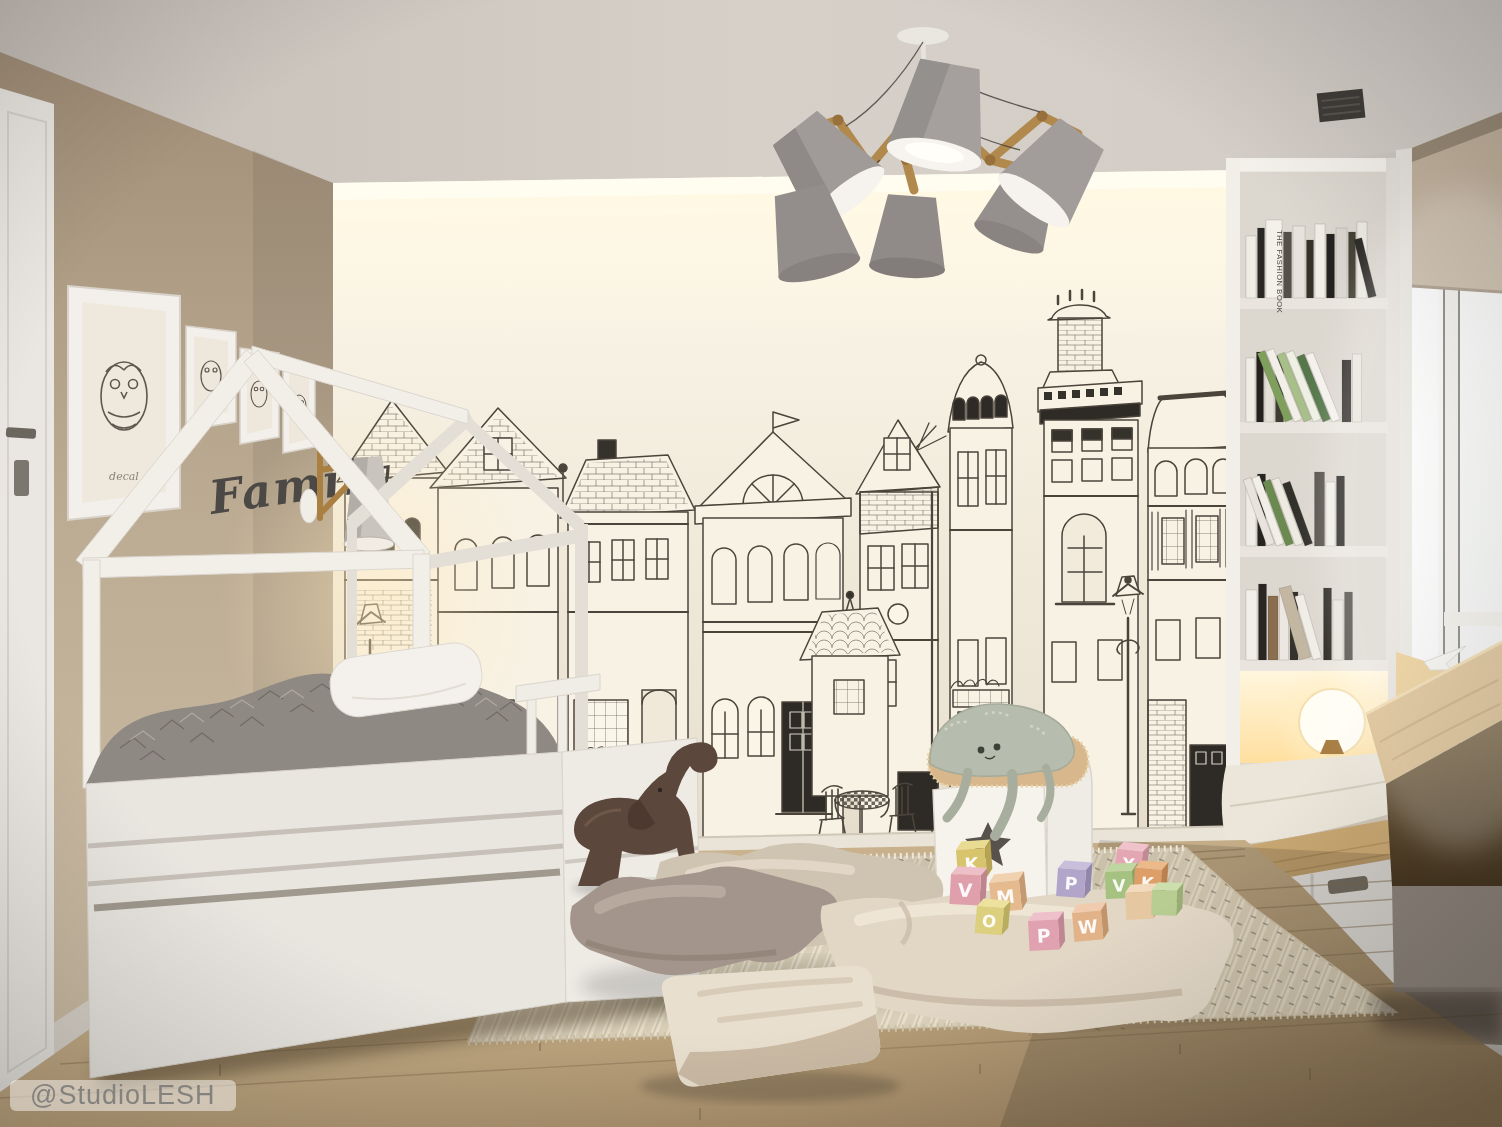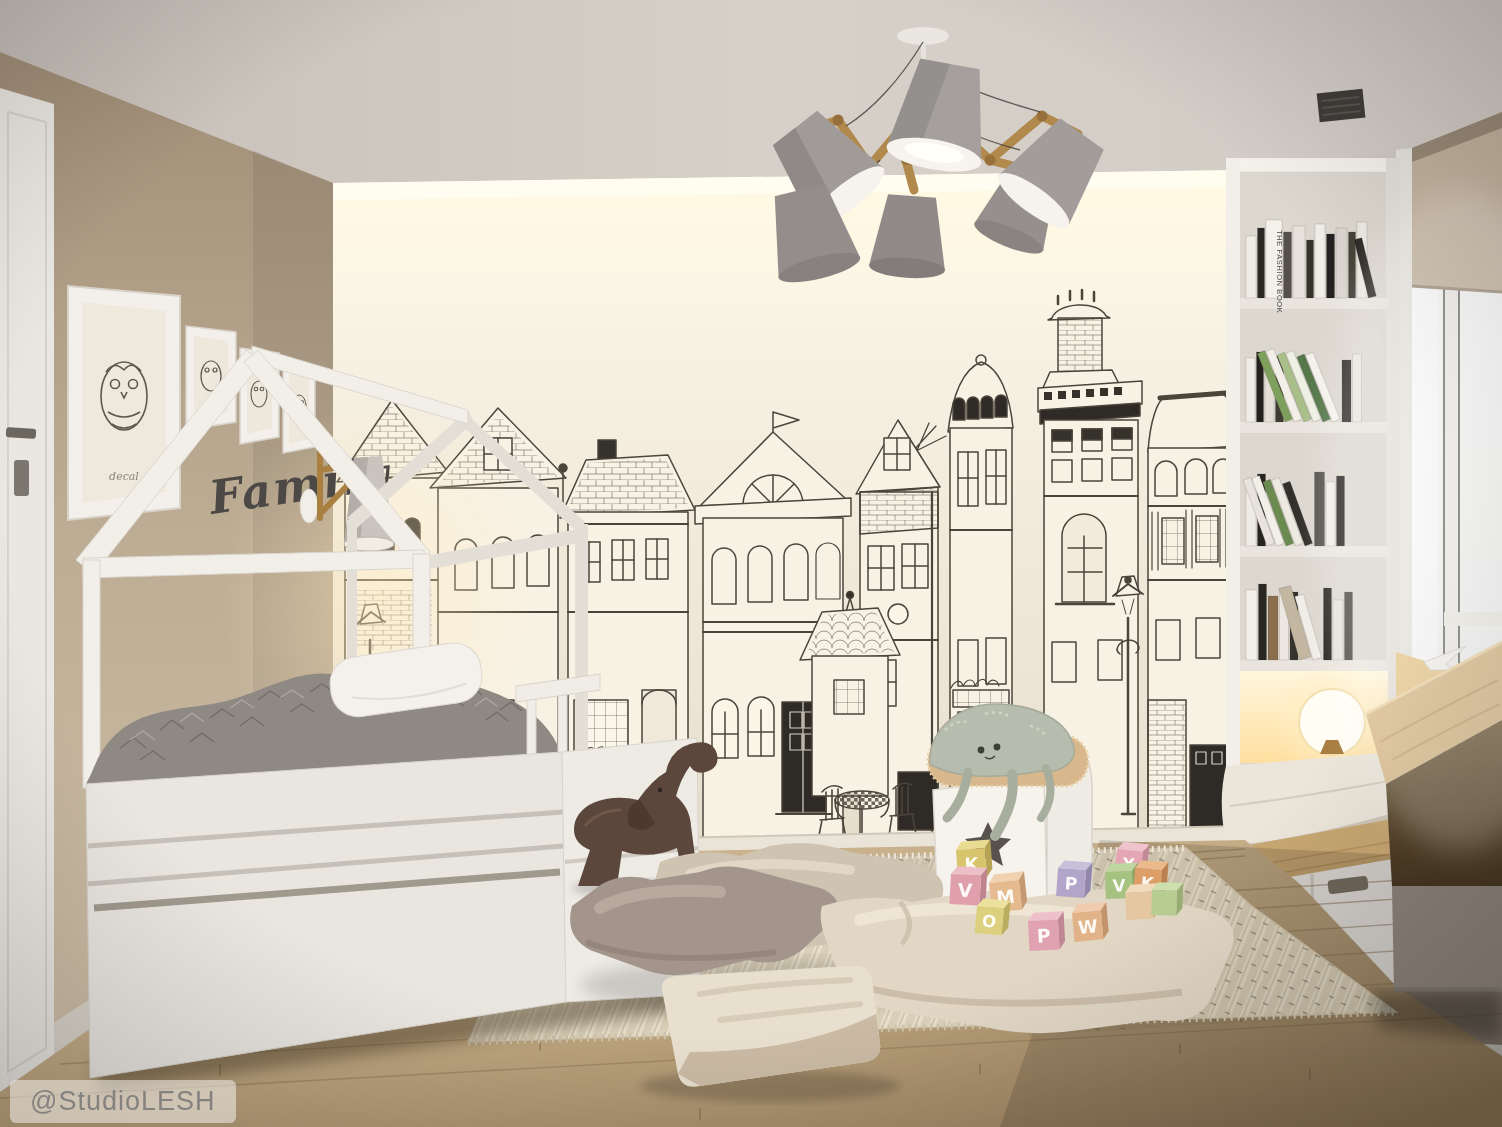--- a/index.html
+++ b/index.html
@@ -1,19 +1,19 @@
 <!DOCTYPE html>
 <html><head>
 <meta charset="utf-8">
 <style>
   html,body{margin:0;padding:0;background:#222;}
   #stage{position:relative;width:1502px;height:1127px;overflow:hidden;
          font-family:"Liberation Sans",sans-serif;background:#cfc9c2;}
   #scene{position:absolute;left:0;top:0;}
-  .watermark{position:absolute;left:10px;top:1080px;padding:6px 20px;
+  .watermark{position:absolute;left:10px;top:1080px;padding:0 20px;
     background:rgba(244,241,236,.55);border-radius:6px;
     color:#84827e;font-size:27px;letter-spacing:1px;
     font-family:"Liberation Sans",sans-serif;}
 </style>
 </head>
 <body>
 <div id="stage">
 
 <svg id="scene" width="1502" height="1127" viewBox="0 0 1502 1127">
 <defs>

